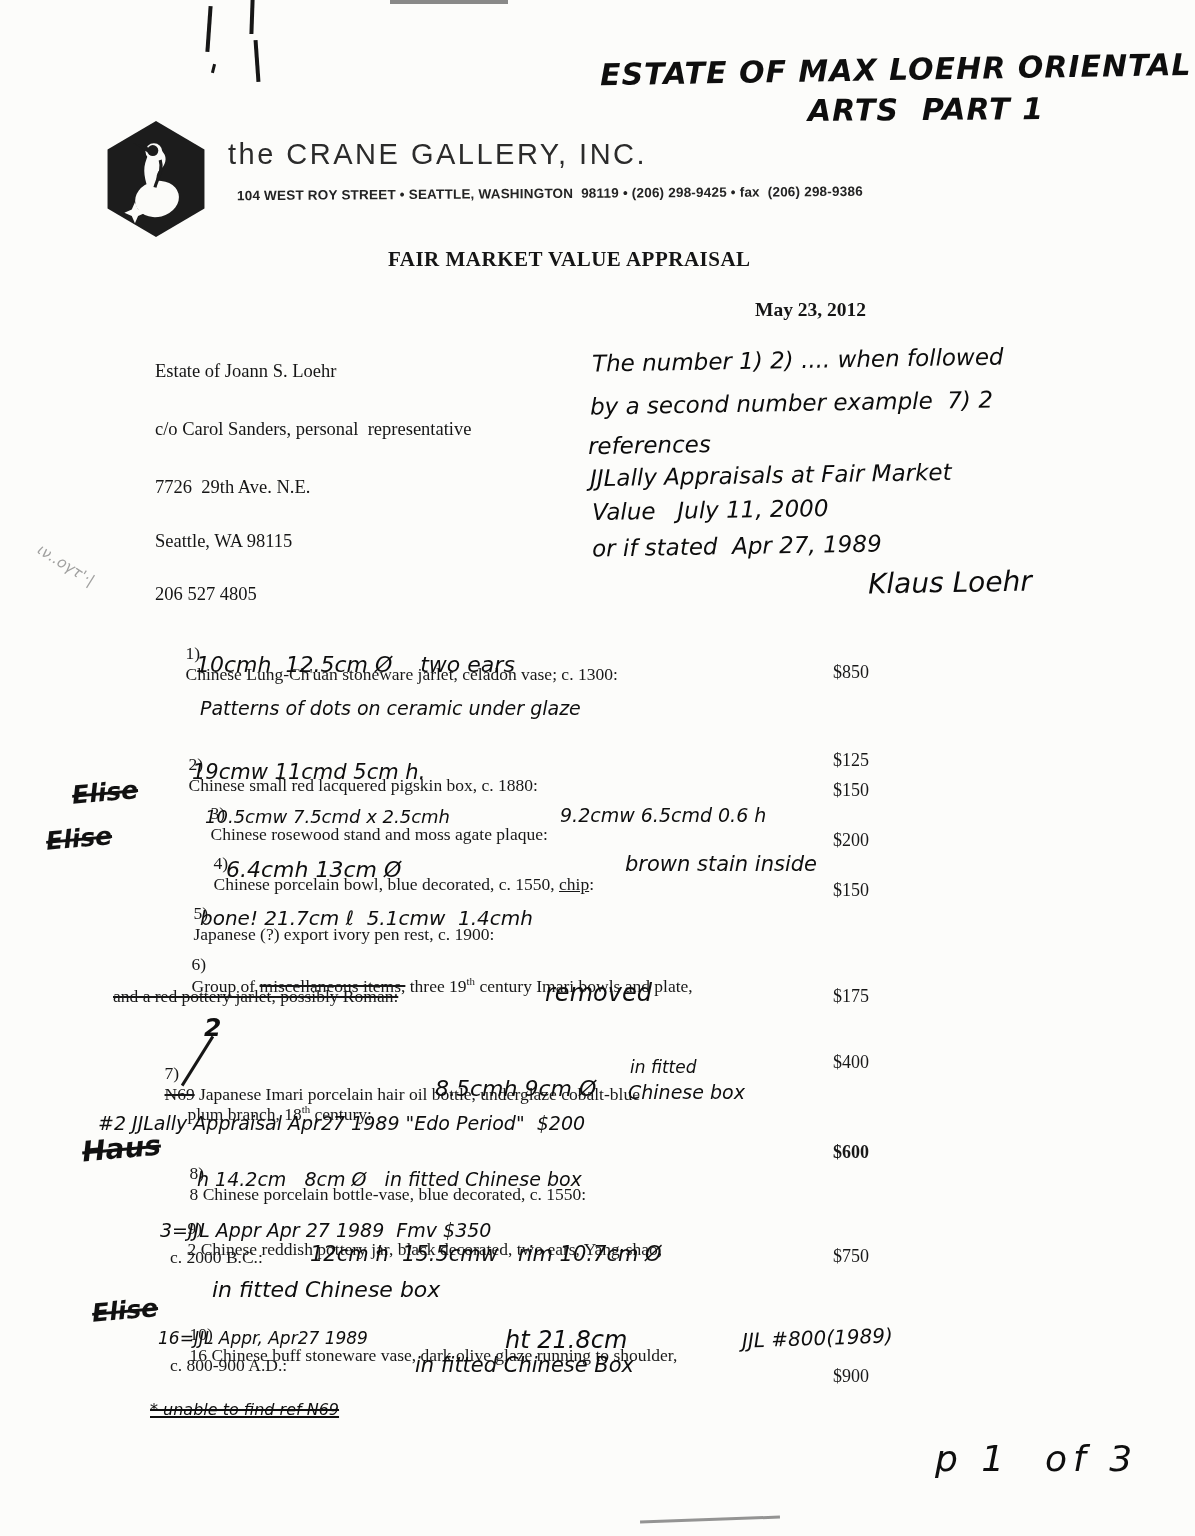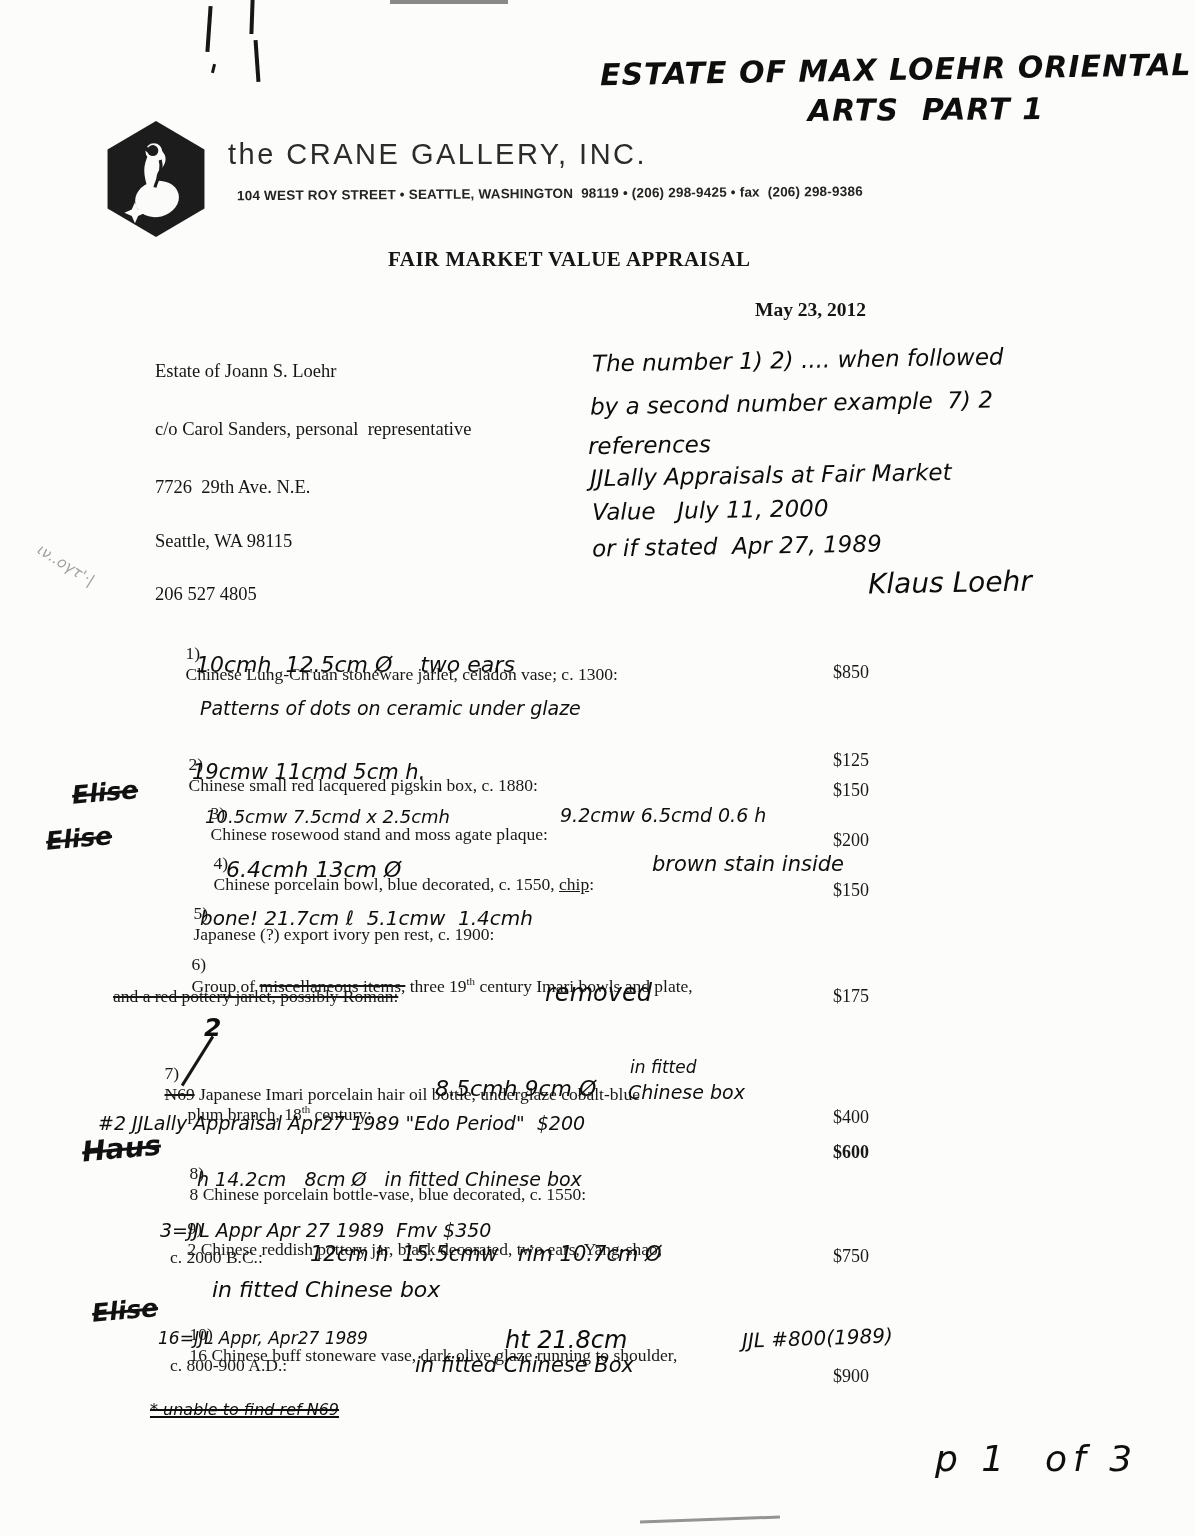--- a/index.html
+++ b/index.html
@@ -103,21 +103,21 @@
   <div class="hw" style="left:205px;top:806px;font-size:18px;">10.5cmw 7.5cmd x 2.5cmh</div>
   <div class="hw" style="left:560px;top:804px;font-size:19px;">9.2cmw 6.5cmd 0.6 h</div>
 
   <div class="scribble" style="left:46px;top:824px;">Elise</div>
   <div class="t" style="left:196px;top:832px;">
     <span>4)</span>
     <span>Chinese porcelain bowl, blue decorated, c. 1550, </span><span class="uline">chip</span><span>:</span>
   </div>
   <div class="price" style="top:830px;">$200</div>
   <div class="hw" style="left:226px;top:857px;font-size:22px;">6.4cmh 13cm Ø</div>
-  <div class="hw" style="left:625px;top:852px;font-size:21px;margin-left:27px;">brown stain inside</div>
+  <div class="hw" style="left:625px;top:852px;font-size:21px;">brown stain inside</div>
 
   <div class="t" style="left:176px;top:882px;">
     <span>5)</span>
     <span>Japanese (?) export ivory pen rest, c. 1900:</span>
   </div>
   <div class="price" style="top:880px;">$150</div>
   <div class="hw" style="left:200px;top:906px;font-size:20px;">bone! 21.7cm ℓ  5.1cmw  1.4cmh</div>
 
   <div class="t" style="left:174px;top:933px;">
     <span>6)</span>
@@ -132,21 +132,21 @@
   <div class="t" style="left:147px;top:1042px;">
     <span>7)</span>
     <span class="xout">N69</span><span> Japanese Imari porcelain hair oil bottle, underglaze cobalt-blue</span>
   </div>
   <div class="t" style="left:170px;top:1082px;">
     <span>plum branch, 18</span><span class="sup">th</span><span> century:</span>
   </div>
   <div class="hw" style="left:435px;top:1076px;font-size:22px;">8.5cmh 9cm Ø</div>
   <div class="hw" style="left:630px;top:1057px;font-size:17px;">in fitted</div>
   <div class="hw" style="left:628px;top:1081px;font-size:19px;">Chinese box</div>
-  <div class="price" style="top:1107px;">$400</div>
+  <div class="price" style="top:1052px;">$400</div>
   <div class="hw" style="left:98px;top:1112px;font-size:19px;">#2 JJLally Appraisal Apr27 1989 "Edo Period"  $200</div>
 
   <div class="scribble" style="left:82px;top:1132px;font-size:28px;">Haus</div>
   <div class="t" style="left:172px;top:1142px;">
     <span>8)</span>
     <span>8 Chinese porcelain bottle-vase, blue decorated, c. 1550:</span>
   </div>
   <div class="price" style="top:1142px;font-weight:bold;">$600</div>
   <div class="hw" style="left:197px;top:1168px;font-size:19px;">h 14.2cm   8cm Ø   in fitted Chinese box</div>
 

